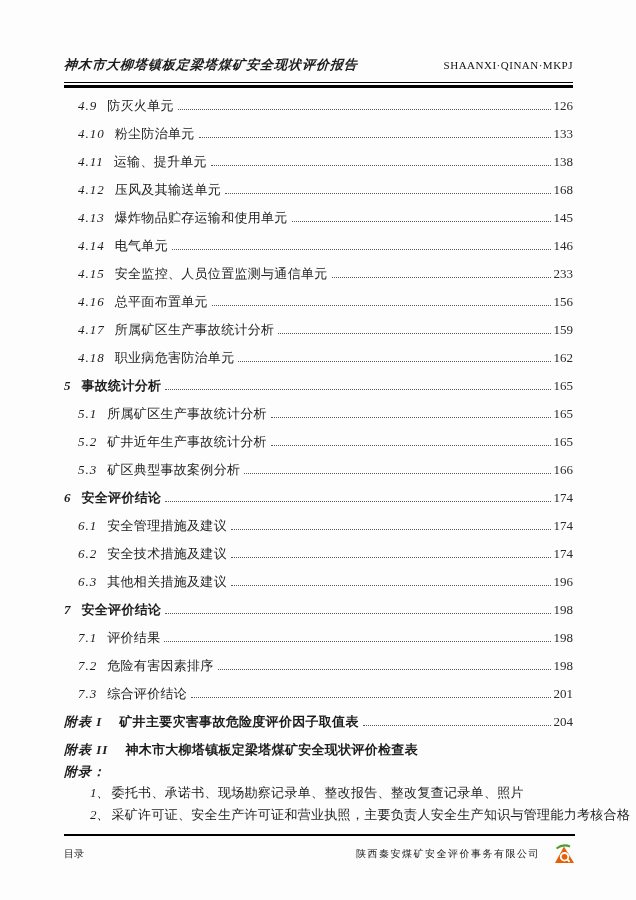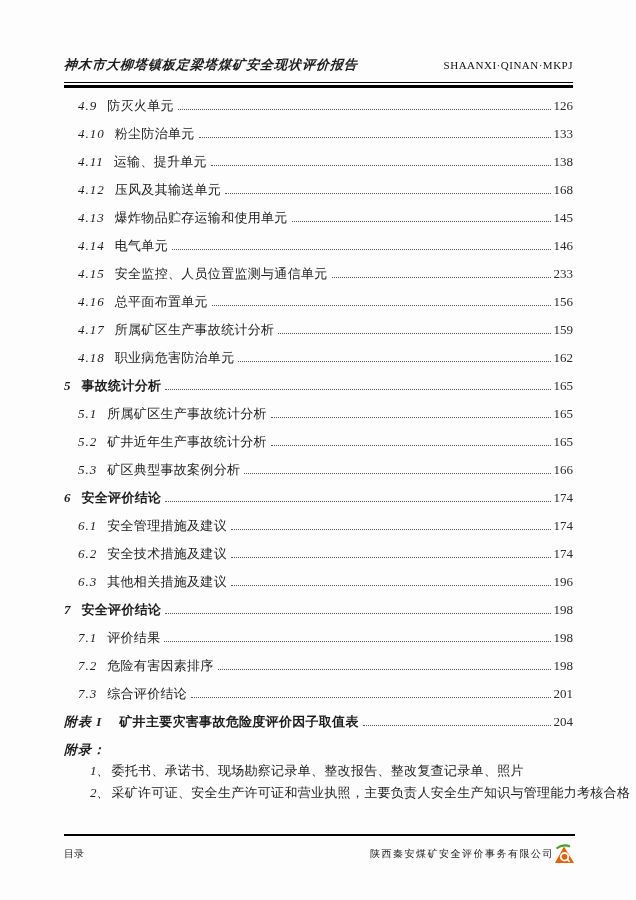--- a/index.html
+++ b/index.html
@@ -84,21 +84,21 @@
   .footer-row {
     margin-top: 7px;
     display: flex;
     justify-content: space-between;
     align-items: center;
     font-size: 10px;
   }
   .footer-company {
     display: flex;
     align-items: center;
-    gap: 0;
+    gap: 14px;
     letter-spacing: 1.5px;
     color: #222;
   }
   .logo { display: inline-block; }
 </style>
 </head>
 <body>
 
 <div class="page">
 
@@ -241,20 +241,25 @@
       <span class="toc-num">7.3</span>
       <span class="toc-label">综合评价结论</span>
       <span class="toc-dots"></span>
       <span class="toc-page">201</span>
     </div>
       <div class="toc-row lvl1 bold wide">
       <span class="toc-num">附表 I</span>
       <span class="toc-label">矿井主要灾害事故危险度评价因子取值表</span>
       <span class="toc-dots"></span>
       <span class="toc-page">204</span>
+    </div>
+      <div class="toc-row lvl1 bold wide nopage tight1">
+      <span class="toc-num">附表 II</span>
+      <span class="toc-label">神木市大柳塔镇板定梁塔煤矿安全现状评价检查表</span>
+
     </div>
       <div class="toc-row lvl1 bold nopage tight2">
       <span class="toc-num">附录：</span>
       <span class="toc-label"></span>
 
     </div>
       <div class="toc-row lvl3 nopage tight1">
       <span class="toc-num">1、</span>
       <span class="toc-label">委托书、承诺书、现场勘察记录单、整改报告、整改复查记录单、照片</span>
 

